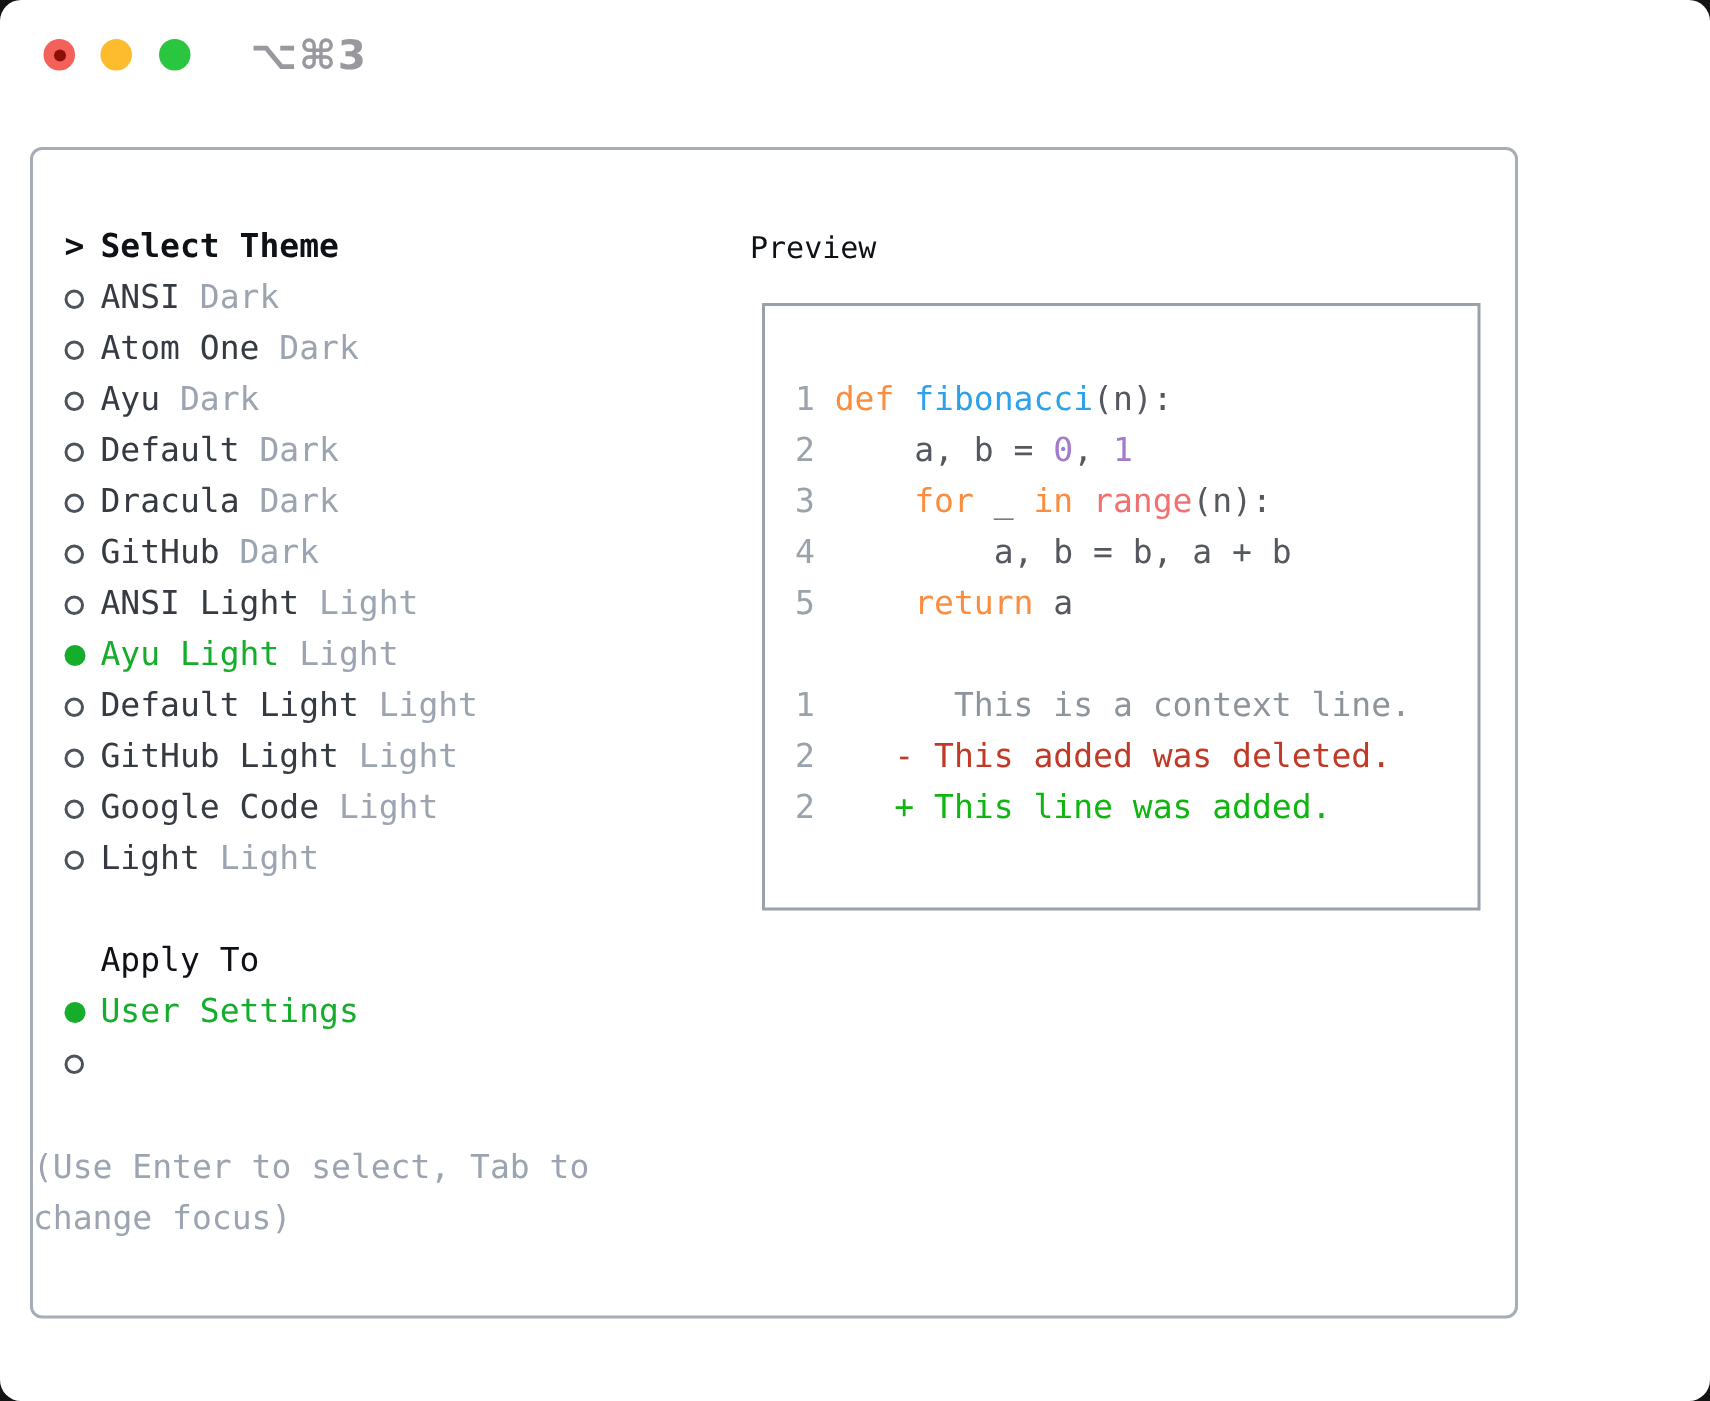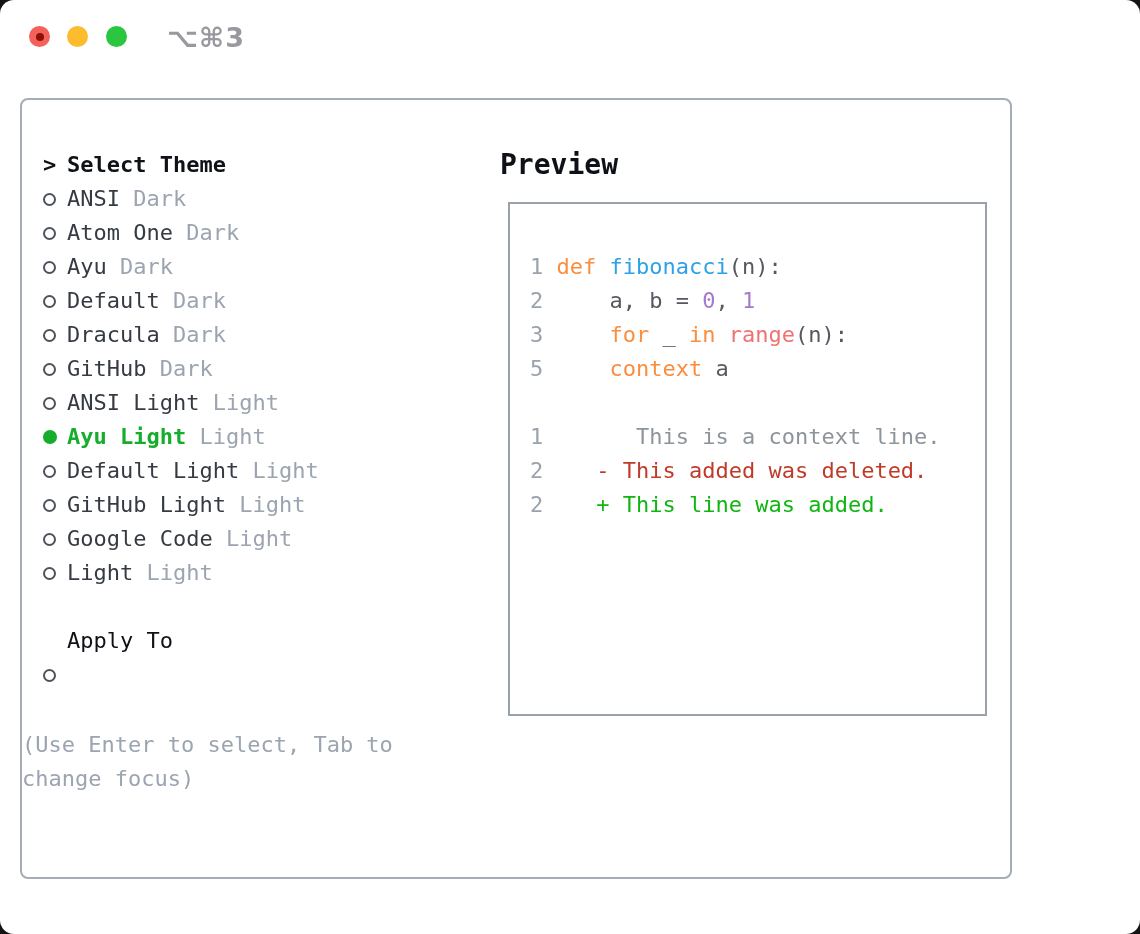--- a/index.html
+++ b/index.html
@@ -47,35 +47,35 @@
   .radio{
     width:9px;height:9px;border-radius:50%;
     border:2px solid var(--c-radio-ring);display:inline-block;
   }
   .radio.selected{
     width:14px;height:14px;border:none;background:var(--c-accent-green);
   }
   .header-label{color:var(--c-heading);font-weight:bold;text-align:center;}
   .subheader-label{color:var(--c-heading);}
   .iname{color:var(--c-item-text);text-align:right;}
-  .iname.selected{color:var(--c-accent-green);font-weight:bold;}
+  .iname.selected{color:var(--c-accent-green);}
   .variant{color:var(--c-muted);}
   .apply-gap{margin-top:34px;}
   .help{
     margin-top:36px;
     font-size:22px;line-height:34px;color:var(--c-muted);
     white-space:pre-line;
   }
   
   .preview-title{
     position:absolute;left:478px;top:48px;height:34px;line-height:34px;
-    font-size:28px;font-weight:bold;color:var(--c-heading);
+    font-size:20px;font-weight:normal;color:var(--c-heading);
   }
   .preview-box{
-    position:absolute;left:486px;top:102px;width:479px;height:514px;
+    position:absolute;left:486px;top:102px;width:479px;height:405px;
     border:2px solid var(--c-box-border);box-sizing:border-box;
     padding:46px 0 0 20px;overflow:hidden;background:#fff;
   }
   .cline{height:34px;line-height:34px;font-size:22px;white-space:pre;}
   .lnum{color:var(--c-line-number);}
   .sx-pl{color:var(--c-code-plain);}
   .sx-kw{color:var(--c-kw);}
   .sx-fn{color:var(--c-fn);}
   .sx-const{color:var(--c-const);}
   .sx-call{color:var(--c-call);}
@@ -120,35 +120,37 @@
           <div class="row"><span class="marker"><span class="radio"></span></span><span class="iname">Google Code</span><span class="variant"> Light</span></div>
           <div class="row"><span class="marker"><span class="radio"></span></span><span class="iname">Light</span><span class="variant"> Light</span></div>
         </div>
 
       <div class="row apply-gap">
         <span class="marker"></span>
         <span class="subheader-label">Apply To</span>
       </div>
 
       <div id="apply-list">
+          <div class="row"><span class="marker"><span class="radio selected"></span></span><span class="iname selected">User Settings</span></div>
           <div class="row"><span class="marker"><span class="radio"></span></span></div>
         </div>
 
       <div class="help">(Use Enter to select, Tab to
 change focus)</div>
     </div>
 
     <div class="preview-title">Preview</div>
 
     <div class="preview-box">
       <div id="code-lines">
           <div class="cline"><span class="lnum">1</span><span class="sx-pl"> </span><span class="sx-kw">def</span><span class="sx-pl"> </span><span class="sx-fn">fibonacci</span><span class="sx-pl">(n):</span></div>
           <div class="cline"><span class="lnum">2</span><span class="sx-pl">     a, b = </span><span class="sx-const">0</span><span class="sx-pl">, </span><span class="sx-const">1</span></div>
           <div class="cline"><span class="lnum">3</span><span class="sx-pl">     </span><span class="sx-kw">for</span><span class="sx-pl"> _ </span><span class="sx-kw">in</span><span class="sx-pl"> </span><span class="sx-call">range</span><span class="sx-pl">(n):</span></div>
-          <div class="cline"><span class="lnum">5</span><span class="sx-pl">     </span><span class="sx-kw">context</span><span class="sx-pl"> a</span></div>
+          <div class="cline"><span class="lnum">4</span><span class="sx-pl">         a, b = b, a + b</span></div>
+          <div class="cline"><span class="lnum">5</span><span class="sx-pl">     </span><span class="sx-kw">return</span><span class="sx-pl"> a</span></div>
         </div>
       <div id="diff-lines">
           <div class="cline"><span class="lnum">1</span><span class="sx-ctx">       This is a context line.</span></div>
           <div class="cline"><span class="lnum">2</span><span class="sx-pl">    </span><span class="sx-del">- This added was deleted.</span></div>
           <div class="cline"><span class="lnum">2</span><span class="sx-pl">    </span><span class="sx-add">+ This line was added.</span></div>
         </div>
     </div>
 
   </div>
 </div>

